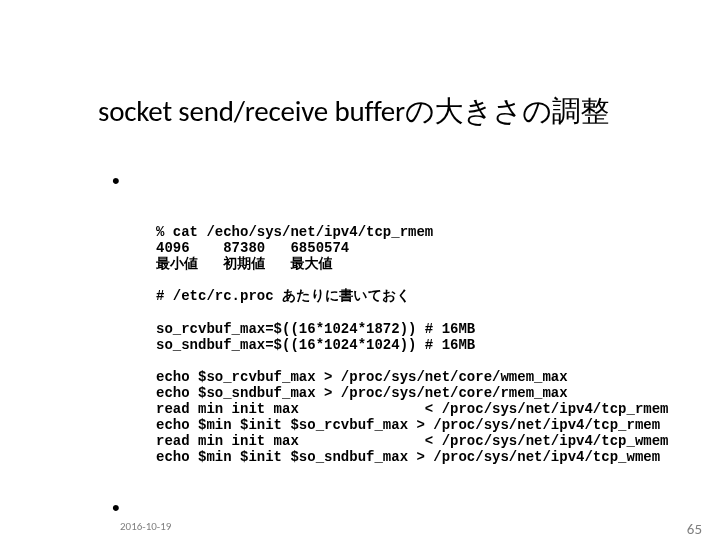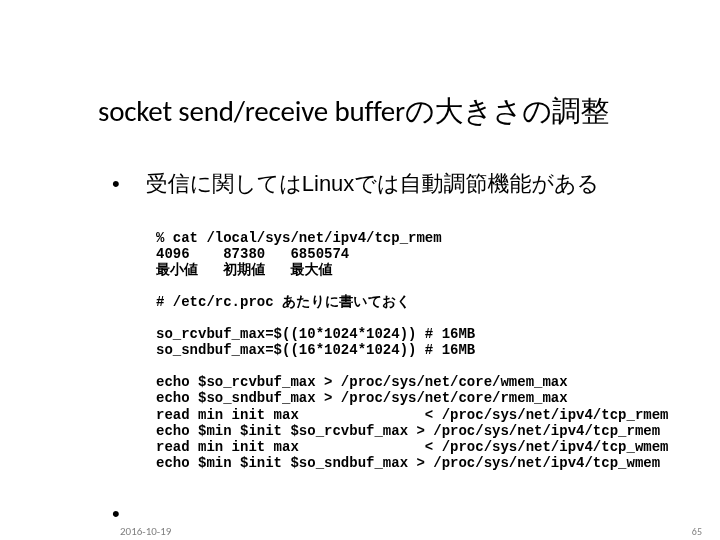--- a/index.html
+++ b/index.html
@@ -4,41 +4,40 @@
 <style>
   * { margin: 16px; padding: 0; box-sizing: border-box; }
   html, body { width: 720px; height: 540px; background: #fff; font-family: "Meiryo", "Hiragino Kaku Gothic Pro", sans-serif; }
   .slide { width: 720px; height: 540px; position: relative; padding: 28px 34px 0 34px; }
   .title { font-size: 29px; font-weight: 400; color: #000; font-family: Calibri, "Meiryo", sans-serif; letter-spacing: -0.2px; margin-bottom: 22px; }
   .bullet { display: flex; align-items: baseline; margin-left: 14px; margin-bottom: 10px; }
   .bullet .dot { font-size: 22px; color: #000; margin-right: 10px; line-height: 1; }
   .bullet .txt { font-size: 22px; color: #000; font-family: "Meiryo", sans-serif; line-height: 1.25; }
   .codeblock { font-family: "Courier New", Courier, monospace; font-size: 14px; font-weight: bold; color: #000; white-space: pre; margin-left: 58px; line-height: 1.15; margin-bottom: 16px; }
   .footer { position: absolute; bottom: 18px; left: 6px; right: 0; display: flex; justify-content: space-between; padding: 0 34px; font-size: 11px; color: #7f7f7f; font-family: Calibri, sans-serif; }
-  .pagenum { font-size: 10px; }
+  .pagenum { font-size: 15px; }
 </style>
 </head>
 <body>
 
 <div class="slide">
 
   <div class="title">socket send/receive bufferの大きさの調整</div>
 
   <div class="bullet">
     <span class="dot">•</span>
-    <span class="txt">受信に関してはLinuxでは自動調節機能がある</span>
   </div>
 
-  <div class="codeblock"><span>% cat /local/sys/net/ipv4/tcp_rmem</span>
+  <div class="codeblock"><span>% cat /echo/sys/net/ipv4/tcp_rmem</span>
 <span>4096    87380   6850574</span>
 <span>最小値   初期値   最大値</span>
 <span></span>
 <span># /etc/rc.proc あたりに書いておく</span>
 <span></span>
-<span>so_rcvbuf_max=$((10*1024*1024)) # 16MB</span>
+<span>so_rcvbuf_max=$((16*1024*1872)) # 16MB</span>
 <span>so_sndbuf_max=$((16*1024*1024)) # 16MB</span>
 <span></span>
 <span>echo $so_rcvbuf_max &gt; /proc/sys/net/core/wmem_max</span>
 <span>echo $so_sndbuf_max &gt; /proc/sys/net/core/rmem_max</span>
 <span>read min init max               &lt; /proc/sys/net/ipv4/tcp_rmem</span>
 <span>echo $min $init $so_rcvbuf_max &gt; /proc/sys/net/ipv4/tcp_rmem</span>
 <span>read min init max               &lt; /proc/sys/net/ipv4/tcp_wmem</span>
 <span>echo $min $init $so_sndbuf_max &gt; /proc/sys/net/ipv4/tcp_wmem</span></div>
 
   <div class="bullet">

